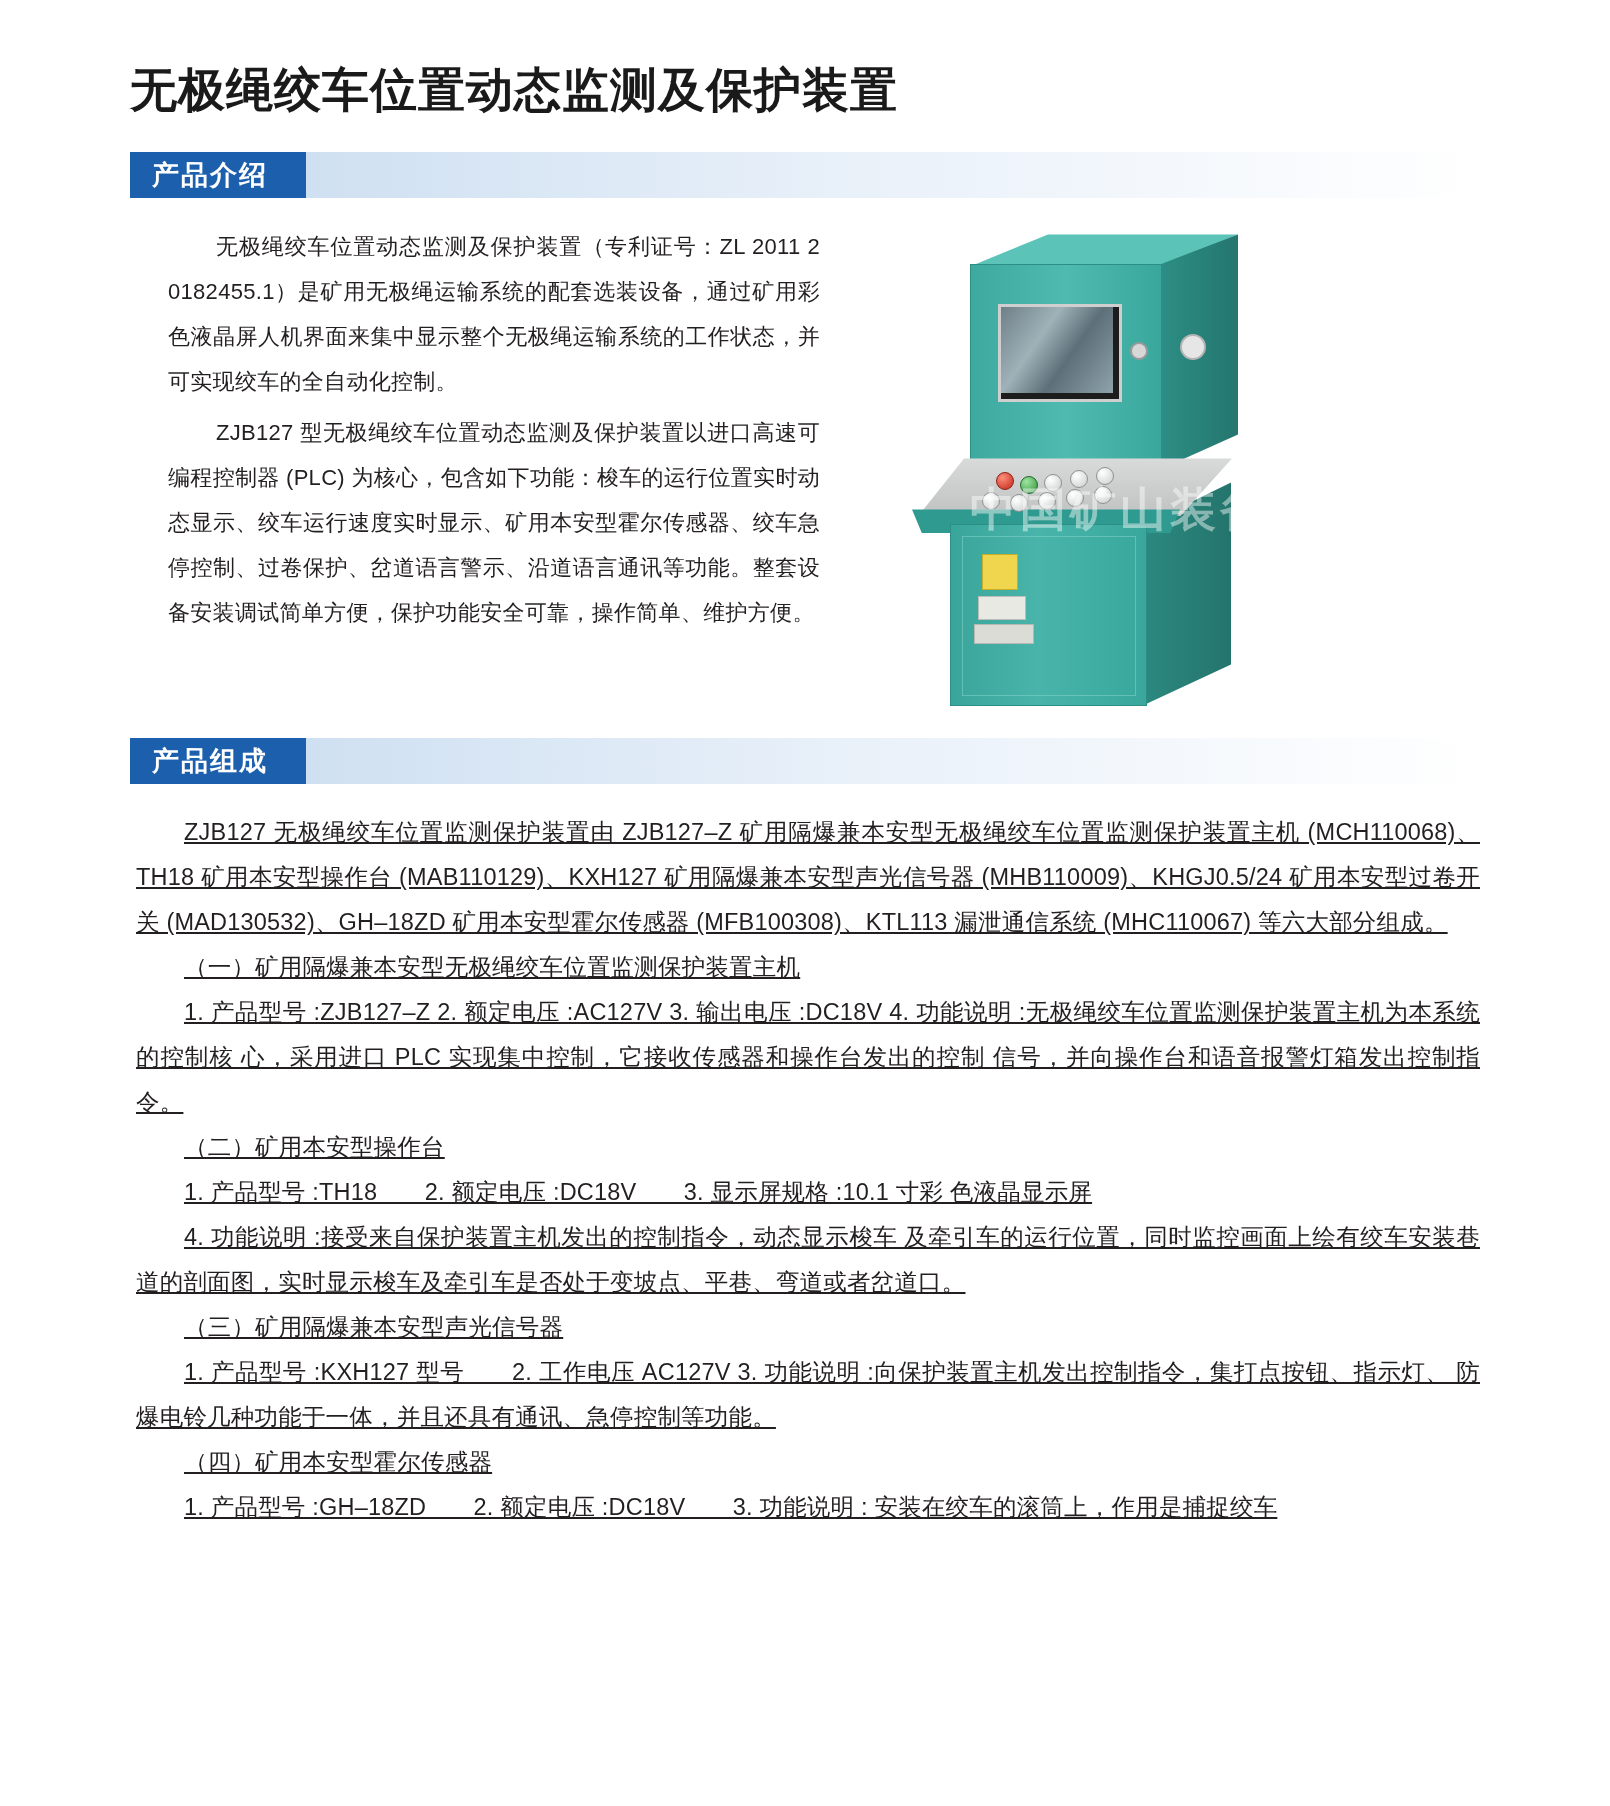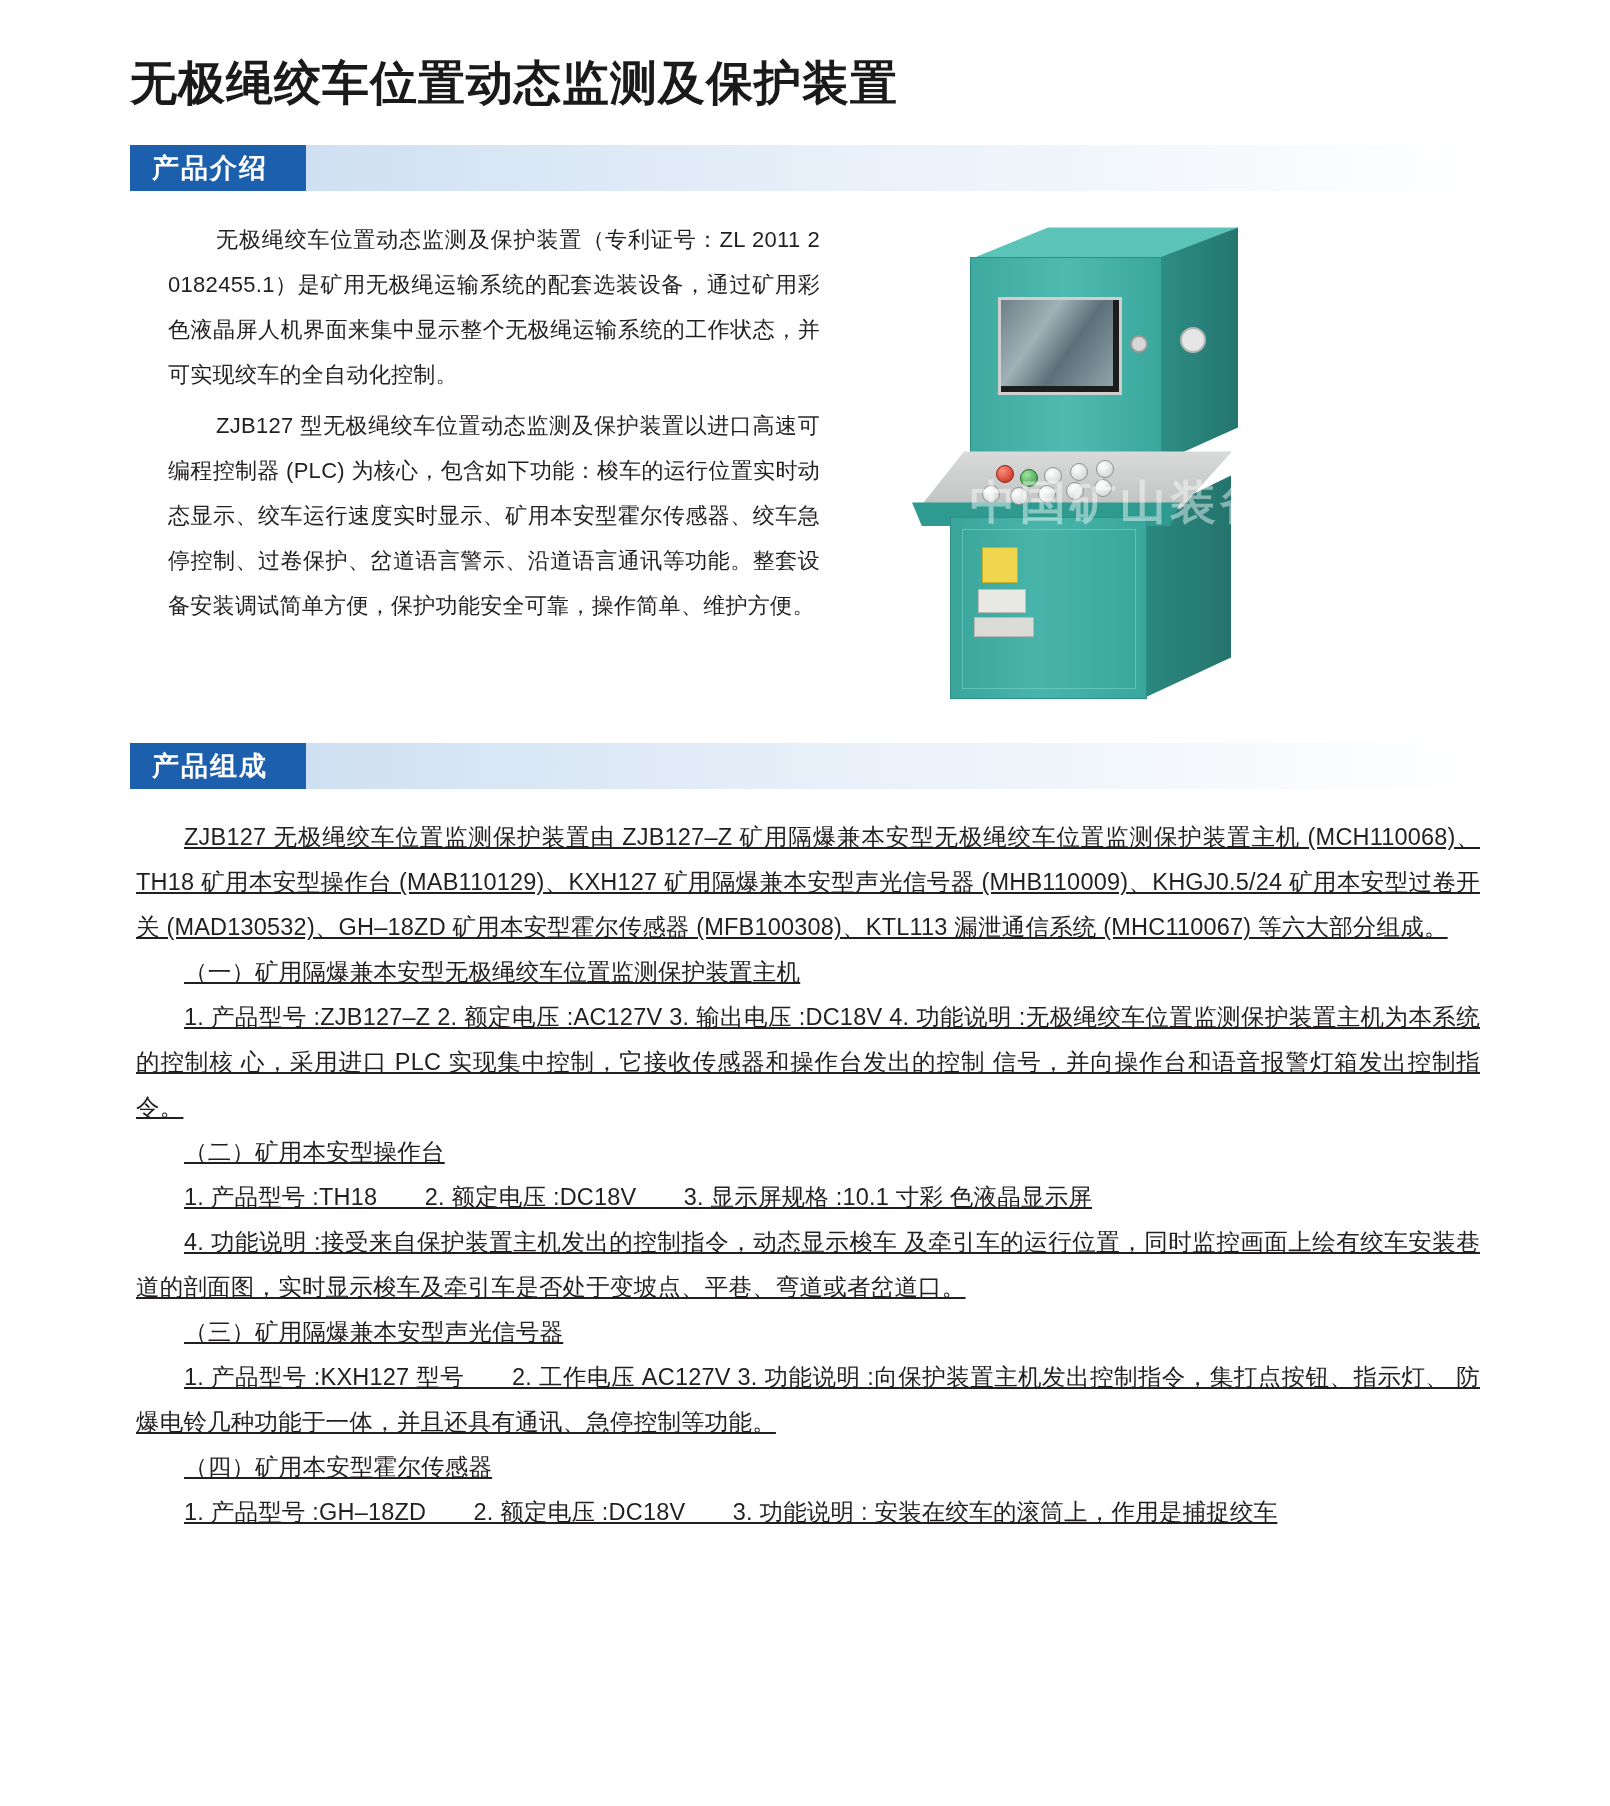--- a/index.html
+++ b/index.html
@@ -13,21 +13,21 @@
     font-family: "Liberation Sans", "DejaVu Sans", sans-serif;
     color: #231f20;
     position: relative;
     overflow: hidden;
   }
   .page {
     position: relative;
     width: 1610px;
     height: 1806px;
     box-sizing: border-box;
-    padding: 0 130px;
+    padding: 7px 130px;
   }
   .doc-title {
     font-size: 47px;
     font-weight: bold;
     letter-spacing: 1px;
     color: #1a1a1a;
     padding-top: 55px;
     margin: 0;
     line-height: 1.2;
   }
@@ -242,21 +242,21 @@
     font-size: 23.5px;
     line-height: 45px;
     text-align: justify;
     color: #231f20;
     letter-spacing: 0.2px;
     text-decoration: underline;
   }
   .body-text p.indent {
     text-indent: 48px;
   }
-  .sec2-wrap { margin-top: 56px; }
+  .sec2-wrap { margin-top: 44px; }
 </style>
 </head>
 <body>
 
 <div class="page">
 
   <h1 class="doc-title">无极绳绞车位置动态监测及保护装置</h1>
 
   <div class="section-bar">
     <div class="tab">产品介绍</div>

